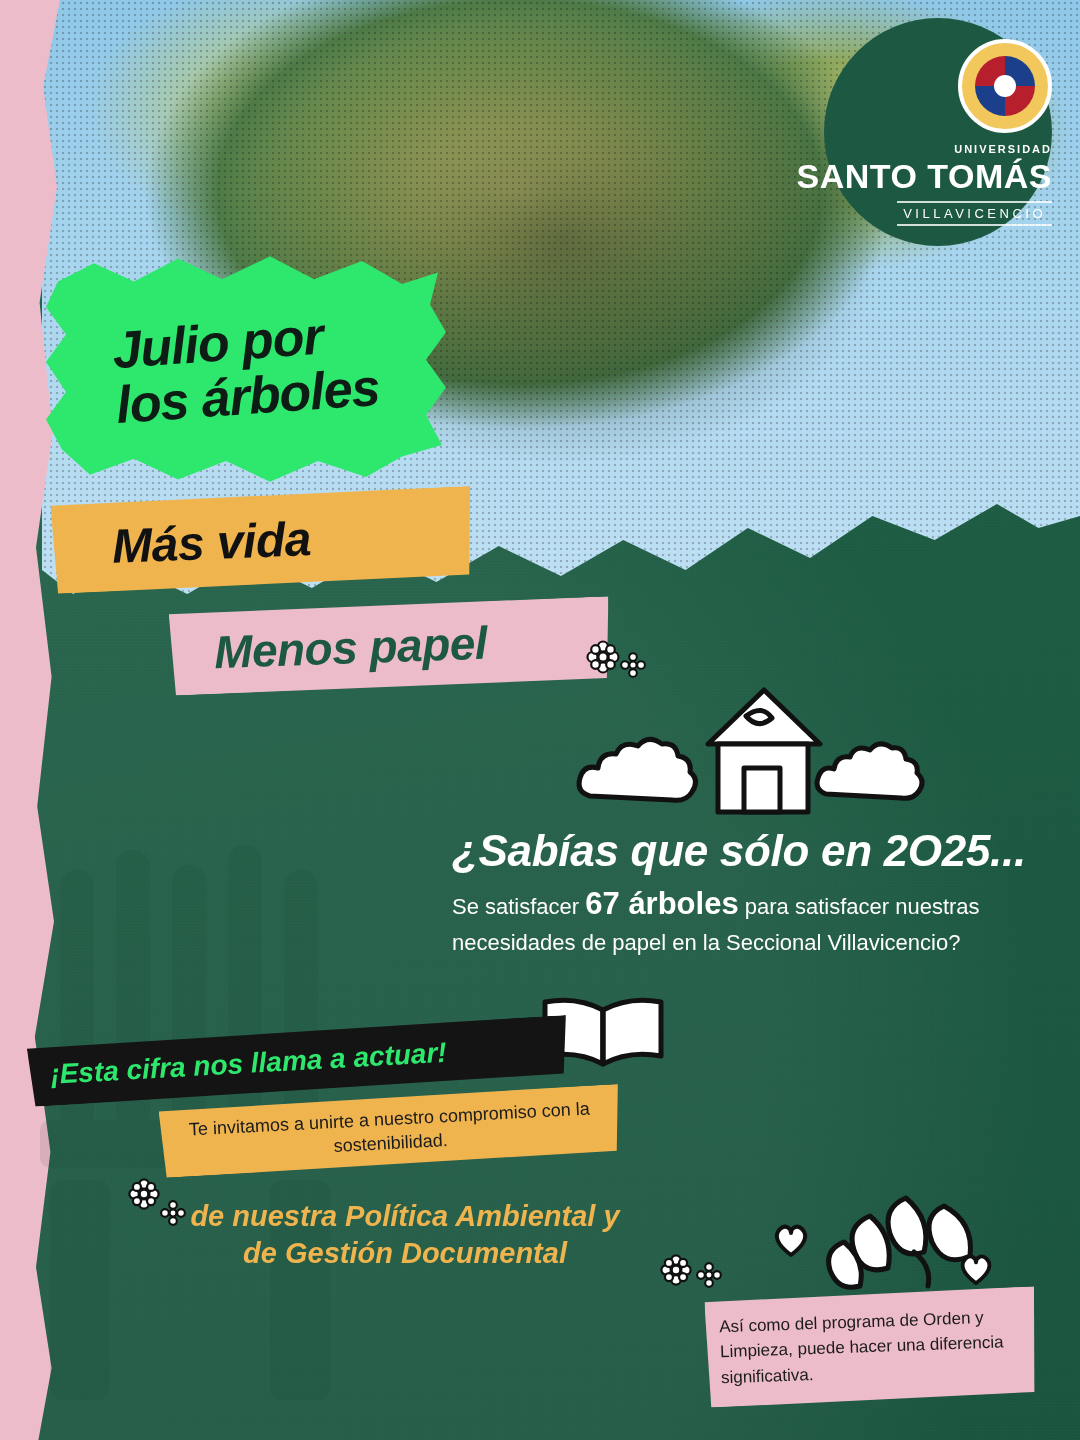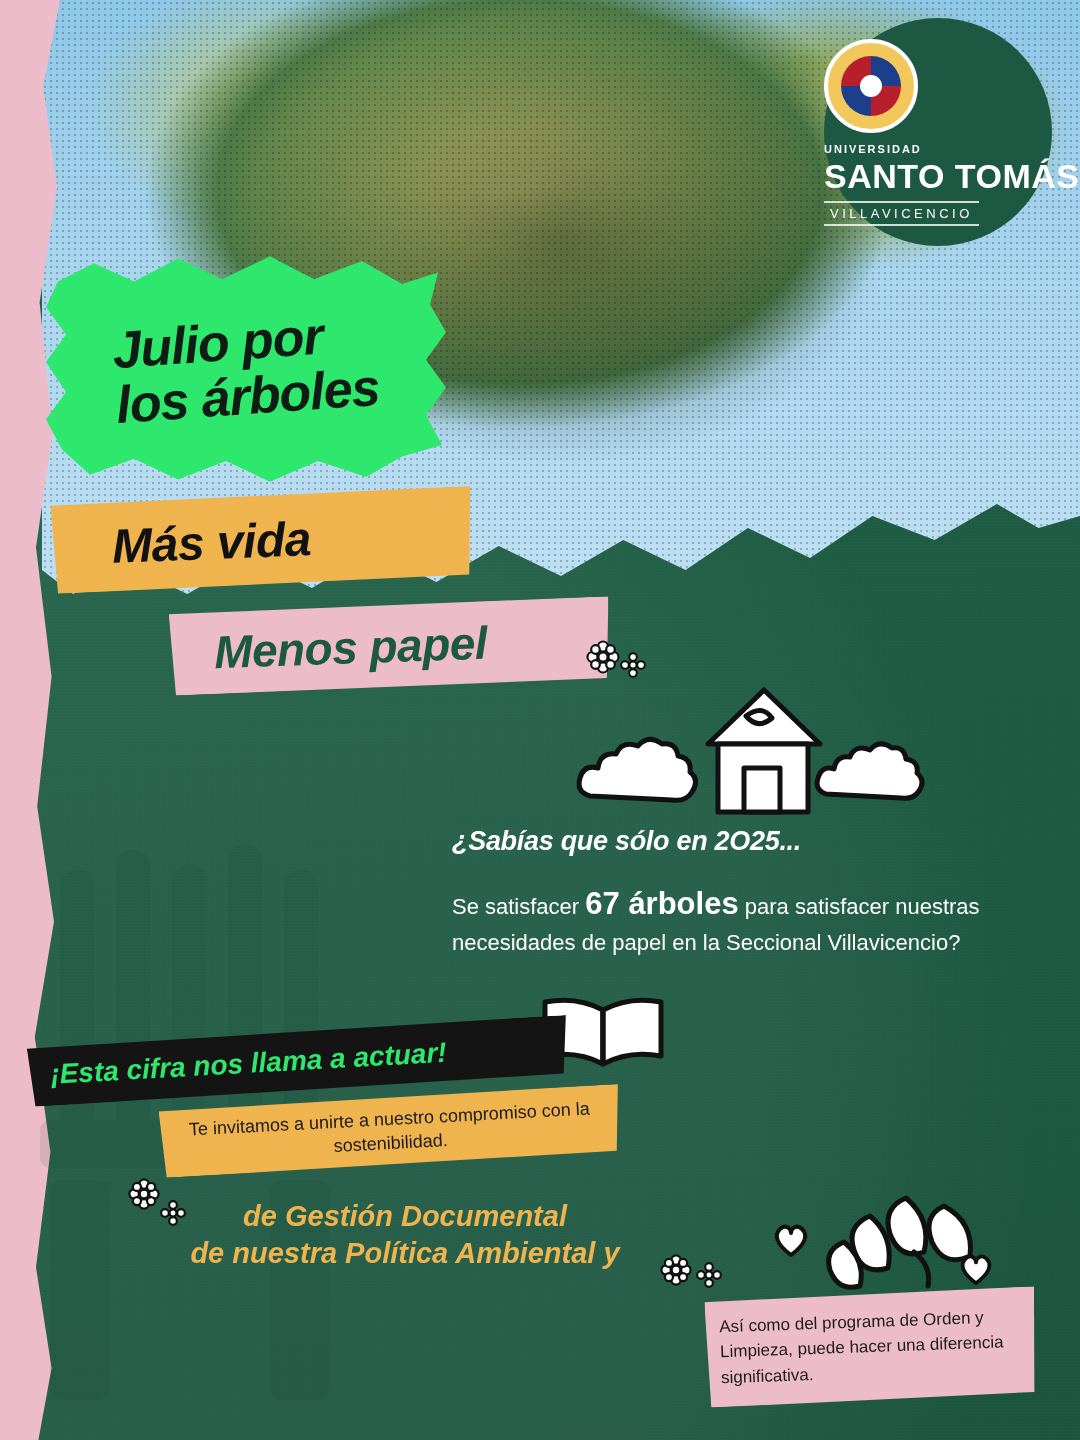--- a/index.html
+++ b/index.html
@@ -73,21 +73,21 @@
   .ghost-bench{
     position:absolute;left:20px;top:720px;width:420px;height:700px;
     opacity:.09;
   }
 
   
   .logo-circle{
     position:absolute;right:28px;top:18px;width:228px;height:228px;
     border-radius:50%;
     background:#1d5942;
-    display:flex;flex-direction:column;align-items:flex-start;justify-content:center;
+    display:flex;flex-direction:column;align-items:flex-end;justify-content:center;
     box-shadow:0 0 0 0 rgba(0,0,0,0);
   }
   .logo-seal{
     width:86px;height:86px;border-radius:50%;
     background:#f2c75c;
     border:4px solid #ffffff;
     position:relative;
     display:flex;align-items:center;justify-content:center;
   }
   .logo-seal:before{
@@ -156,21 +156,21 @@
   
   .flower{position:absolute;}
   .flower svg{display:block;}
 
   
   .doodle-house{position:absolute;left:568px;top:672px;width:370px;height:150px;}
 
   
   .question{
     position:absolute;left:452px;top:826px;width:600px;
-    color:#ffffff;font-size:27px;font-weight:bold;font-style:italic;
+    color:#ffffff;font-size:44px;font-weight:bold;font-style:italic;
     letter-spacing:-.3px;
   }
   .fact{
     position:absolute;left:452px;top:882px;width:600px;
     color:#ffffff;font-size:22px;line-height:1.45;
   }
   .fact b{font-size:31px;}
 
   
   .black-band{
@@ -346,22 +346,22 @@
       <circle cx="17" cy="6.5" r="5"></circle>
           <circle cx="17" cy="27.5" r="5"></circle>
       <circle cx="6.5" cy="17" r="5"></circle>
           <circle cx="27.5" cy="17" r="5"></circle>
       <circle cx="17" cy="17" r="4.6"></circle>
         </g>
       </svg>
   </div>
 
   <div class="policy">
+    <div>de nuestra Política Ambiental y</div>
     <div>de Gestión Documental</div>
-    <div>de nuestra Política Ambiental y</div>
   </div>
 
   <div class="flower" style="left:660px;top:1254px;">
     <svg width="32" height="32" viewBox="0 0 34 34">
         <g fill="#fff" stroke="#111" stroke-width="2.4">
       <circle cx="17" cy="6.5" r="5"></circle>
           <circle cx="17" cy="27.5" r="5"></circle>
       <circle cx="6.5" cy="17" r="5"></circle>
           <circle cx="27.5" cy="17" r="5"></circle>
       <circle cx="9.5" cy="9.5" r="4.3"></circle>

